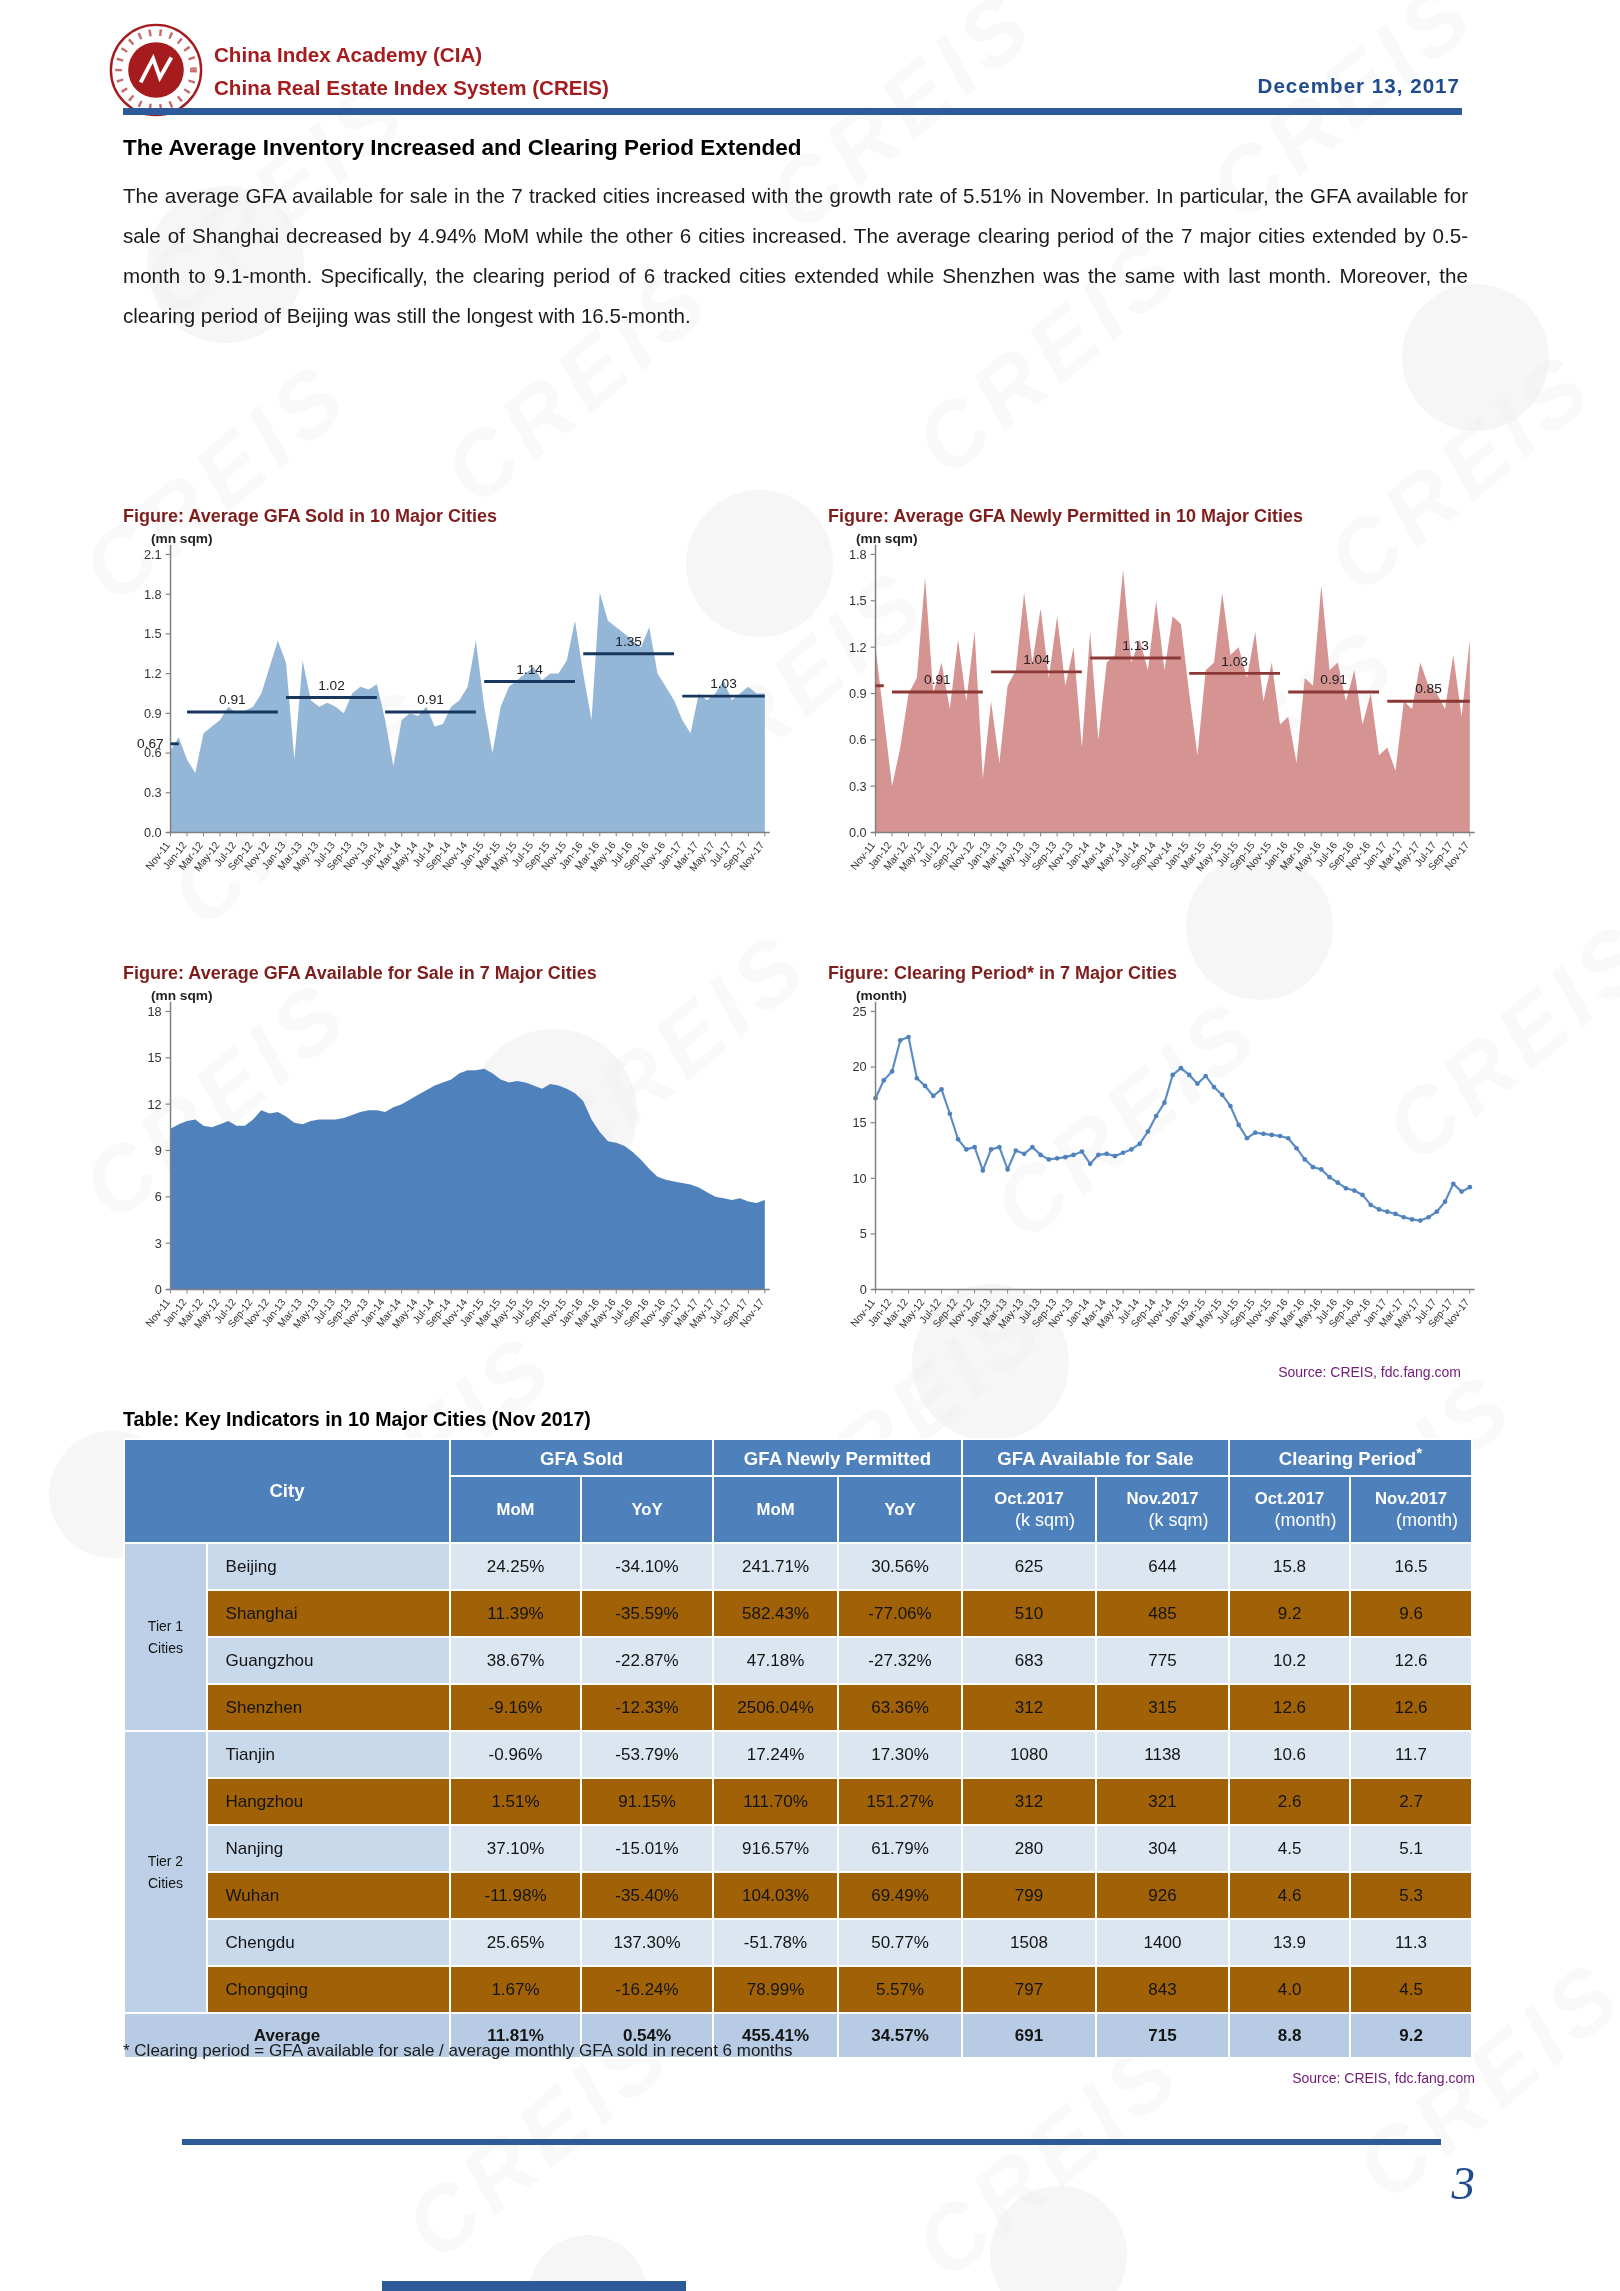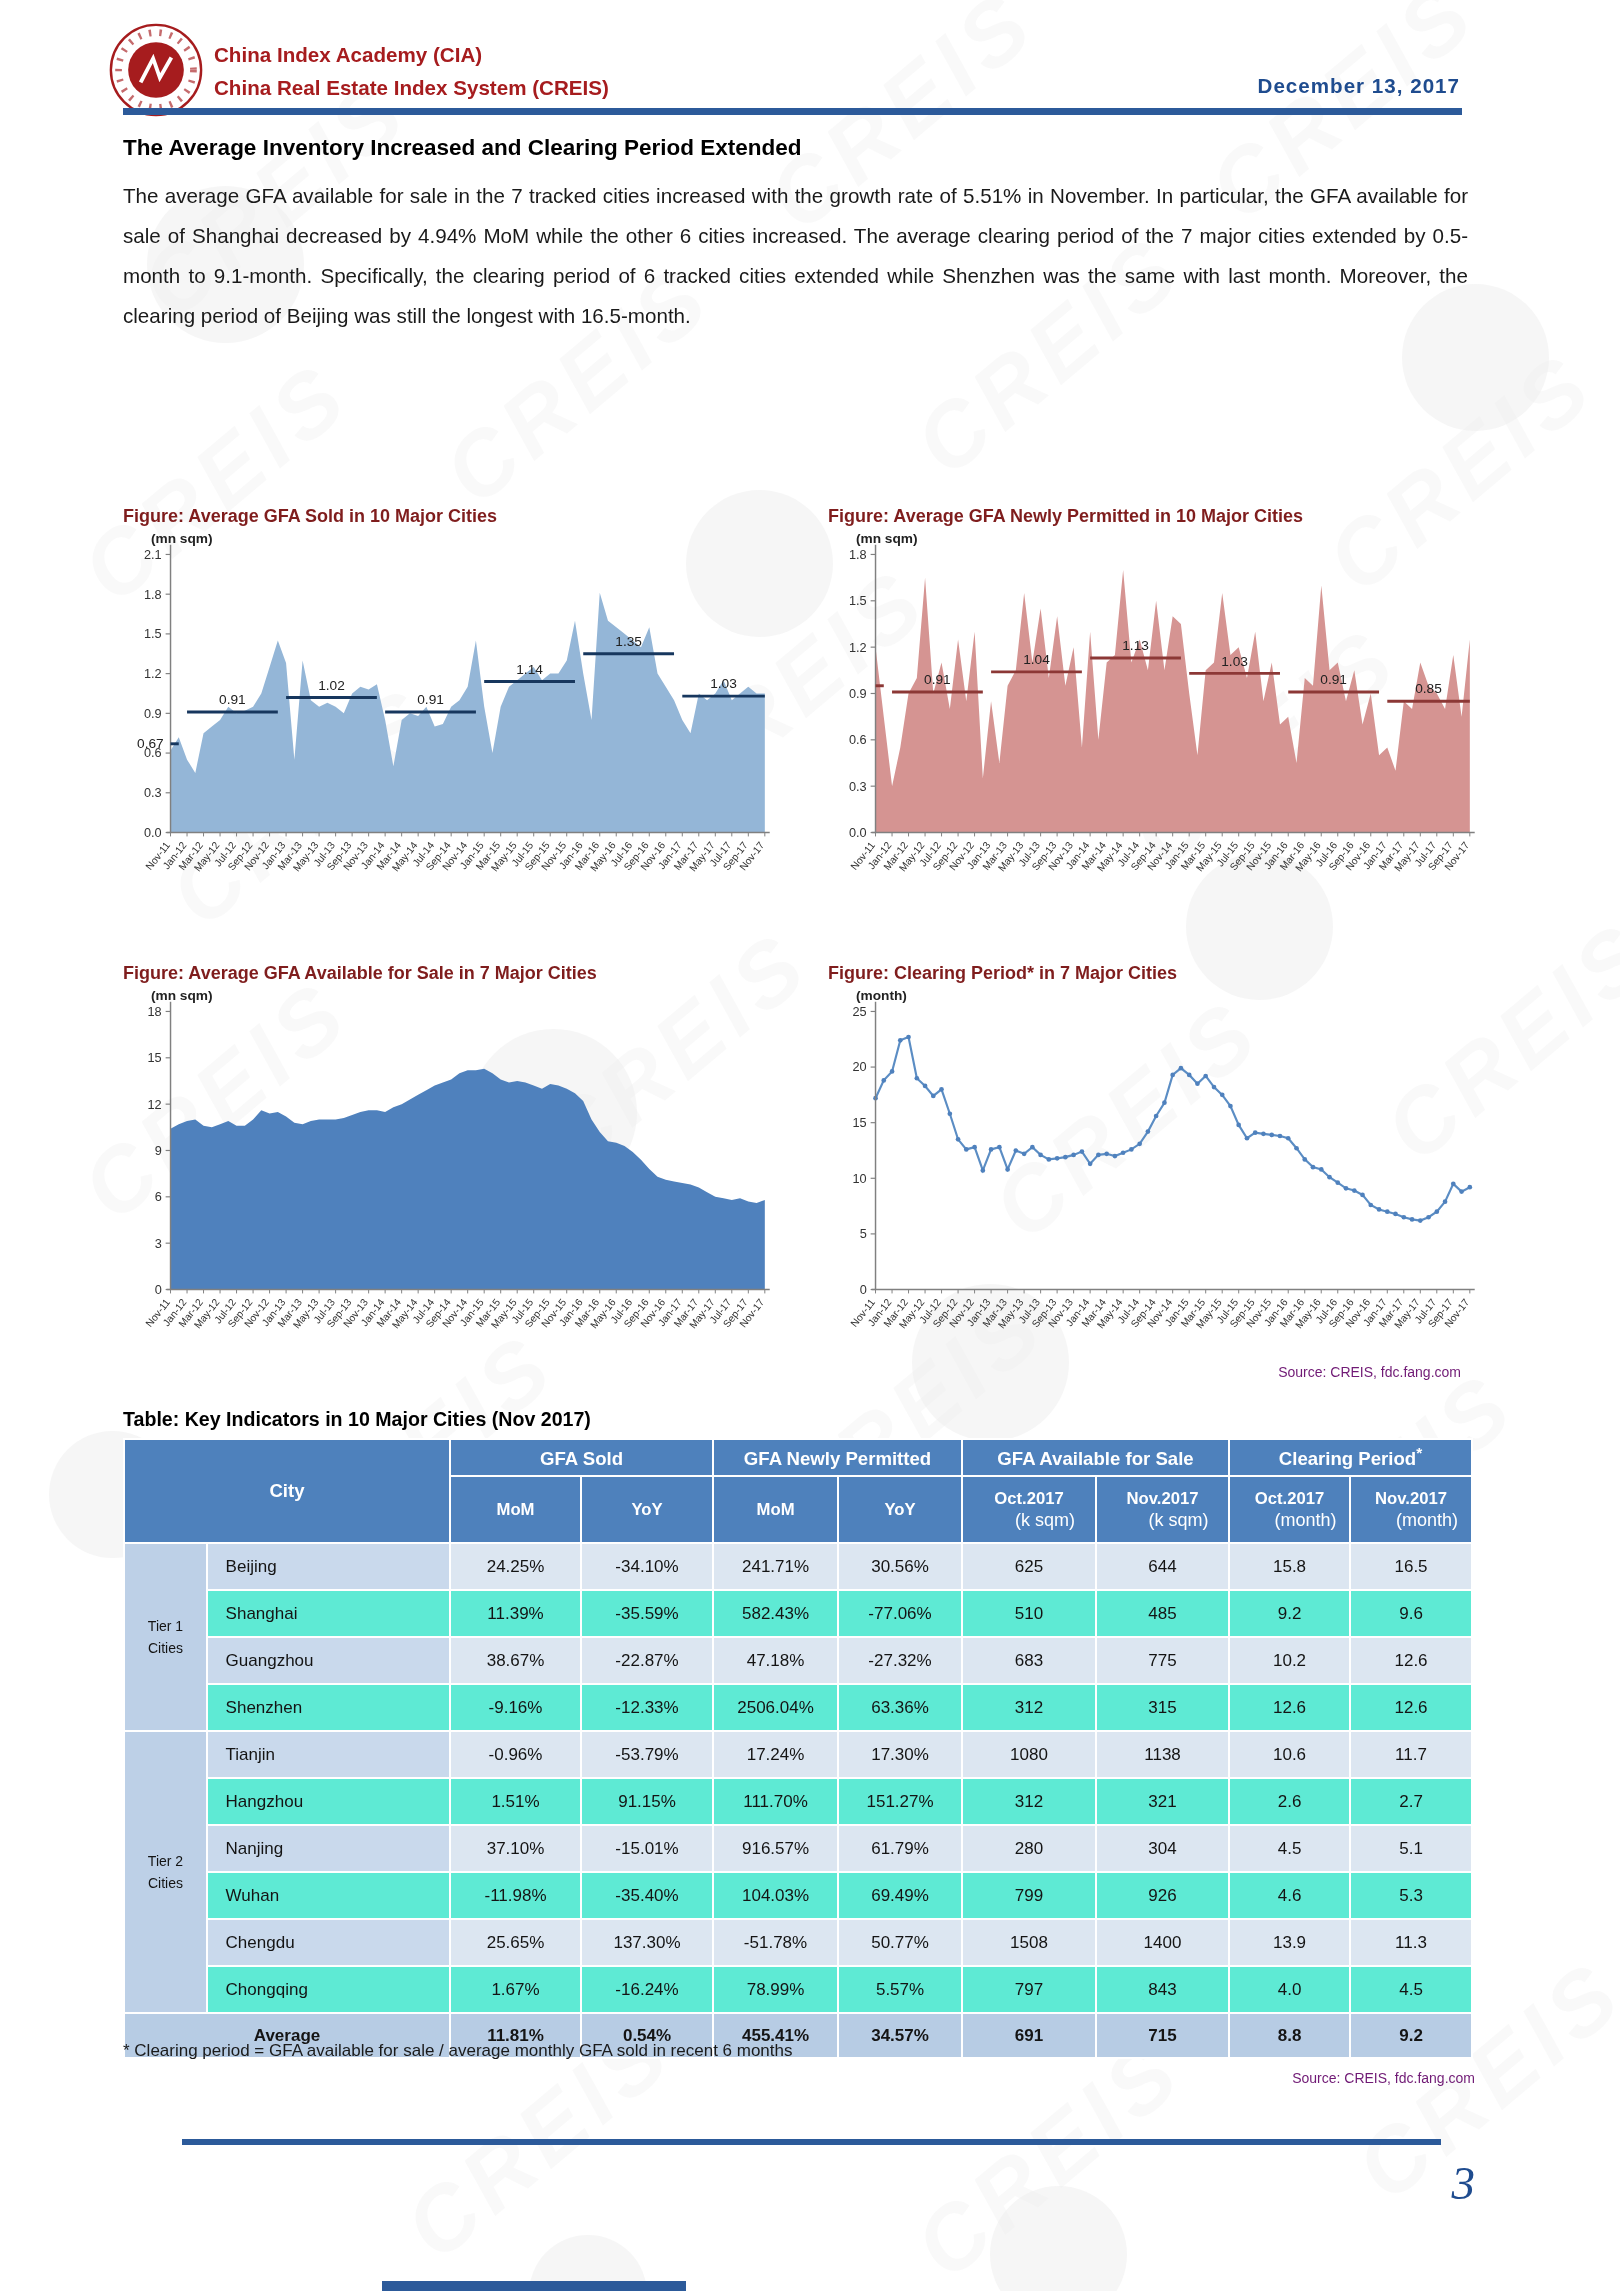--- a/index.html
+++ b/index.html
@@ -31,21 +31,21 @@
   .tbl-title{position:absolute;left:123px;top:1408px;font-size:19.6px;font-weight:bold;color:#000;}
   table.kpi{position:absolute;left:123px;top:1438px;width:1350px;border-collapse:collapse;
             table-layout:fixed;}
   table.kpi th,table.kpi td{border:2px solid #ffffff;padding:0;text-align:center;overflow:hidden;}
   table.kpi thead th{background:#4E81BC;color:#ffffff;}
   .gh{height:37px;font-size:18.6px;font-weight:bold;}
   .sh{height:67px;font-size:16.7px;font-weight:bold;line-height:21.6px;vertical-align:middle;}
   .sh .sub-bot{font-size:18px;font-weight:normal;padding-left:32px;}
   .city-head{font-size:18.6px;font-weight:bold;}
   table.kpi tbody td{height:45px;font-size:17px;color:#141414;background:#DCE6F1;}
-  table.kpi tbody tr.alt td{background:#5eead4;}
+  table.kpi tbody tr.alt td{background:#a16207;}
   table.kpi td.t-city{background:#C9D9EC;text-align:left;padding-left:17.6px;}
   table.kpi td.t-tier{background:#BDD0E7;font-size:14px;line-height:22.5px;}
   table.kpi tr.avg td{background:#B7CCE4;font-weight:bold;height:43px;}
   .footnote{position:absolute;left:123px;top:2041px;font-size:17px;color:#1a1a1a;}
   .rule-bottom{position:absolute;left:182px;top:2139px;width:1259px;height:5.9px;background:#2C5A9A;}
   .pagenum{position:absolute;left:1176px;top:2156px;width:299px;text-align:right;
            font-family:"Liberation Serif",serif;font-style:italic;font-size:47px;color:#1F4C8F;}
   .bottom-bar{position:absolute;left:382px;top:2281px;width:304px;height:10.8px;background:#2C5A9A;}
 </style>
 </head>

